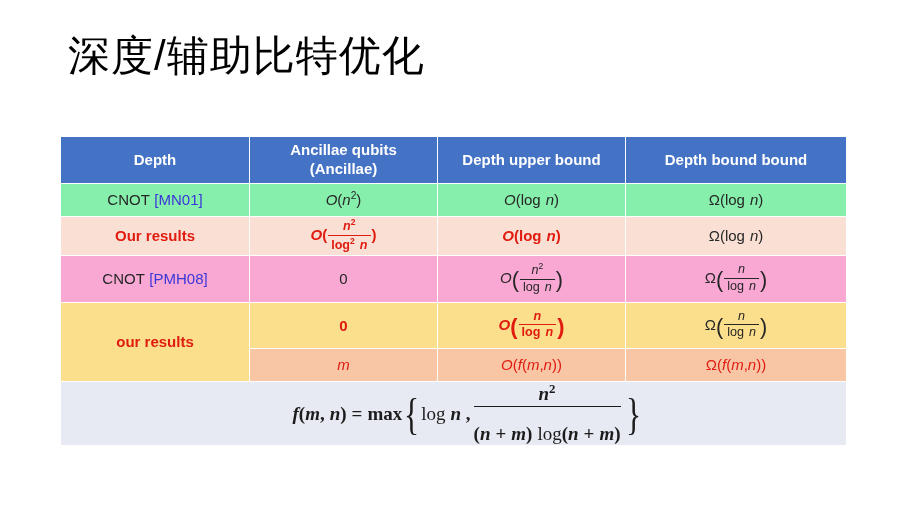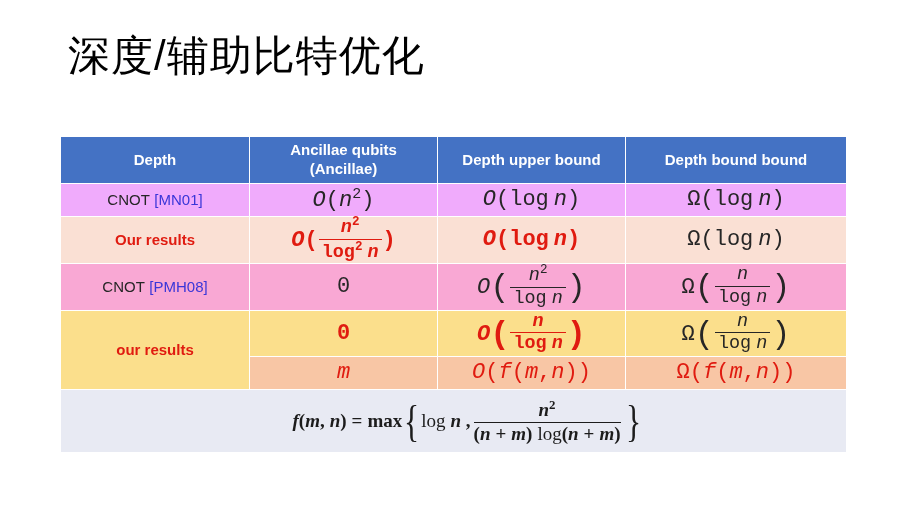--- a/index.html
+++ b/index.html
@@ -63,21 +63,21 @@
     background: #4472c4;
     color: #ffffff;
     font-size: 15px;
     font-weight: bold;
     height: 46px;
     line-height: 1.25;
   }
   .hdr .sub { display: block; text-align: center; }
 
   
-  .row-a td { background: #f0abfc; height: 32px; }
+  .row-a td { background: #86efac; height: 32px; }
   .row-b td { background: #fae0d4; height: 38px; }
   .row-c td { background: #f9a8d4; height: 46px; }
   .row-d td { background: #fbdf8c; height: 45px; }
   .row-e td { background: #f8c6a5; height: 32px; }
   .row-f td { background: #e8eaf3; height: 62px; }
 
   td.merged-gate {
     background: #fbdf8c;
   }
 
@@ -93,22 +93,22 @@
     color: #e01b10;
   }
   .ours-label {
     font-size: 15px;
     font-weight: bold;
     color: #e01b10;
   }
 
   
   .math {
-    font-family: Liberation Mono, monospace;
-    font-size: 22px;
+    font-family: Liberation Sans, sans-serif;
+    font-size: 15px;
     color: #262626;
     display: inline-block;
     line-height: 1;
     white-space: nowrap;
   }
   .math.red { color: #e01b10; }
   .math.bold { font-weight: bold; }
   .mi { font-style: italic; }
   .mo { font-style: normal; }
   .sup-up {
@@ -174,21 +174,21 @@
     line-height: 1.1;
     margin: 0 3px;
   }
   .formula .bigfrac .num {
     display: block;
     padding-bottom: 1px;
   }
   .formula .bigfrac .den {
     display: block;
     border-top: 1.5px solid #1c1c1c;
-    padding-top: 1px;
+    padding-top: 17px;
   }
   .formula .lognormal {
     font-weight: normal;
     font-style: normal;
   }
   .sp { display: inline-block; width: 5px; }
 </style>
 </head>
 <body>
 

